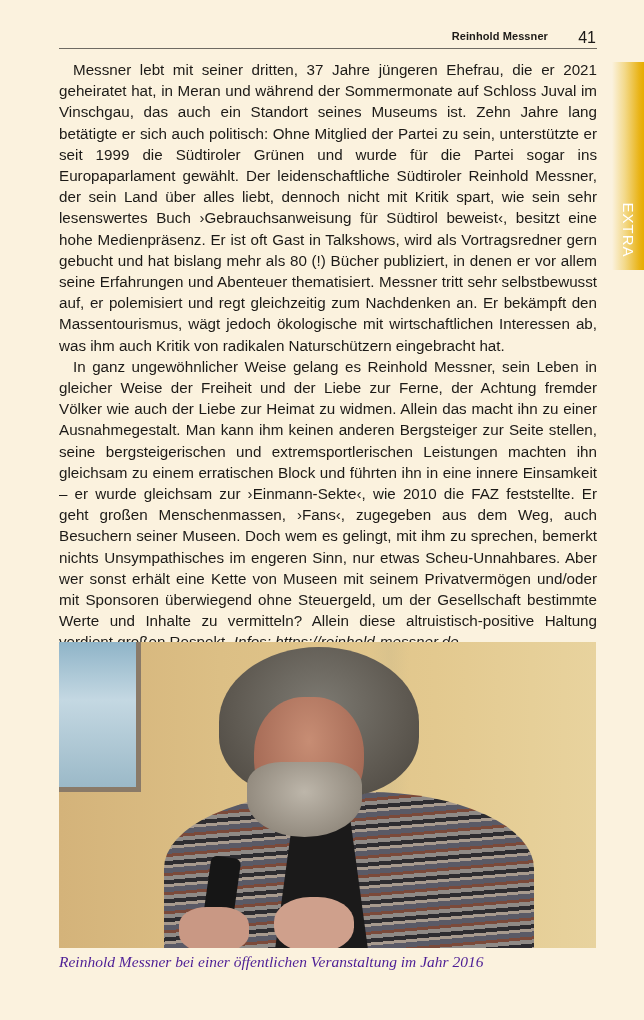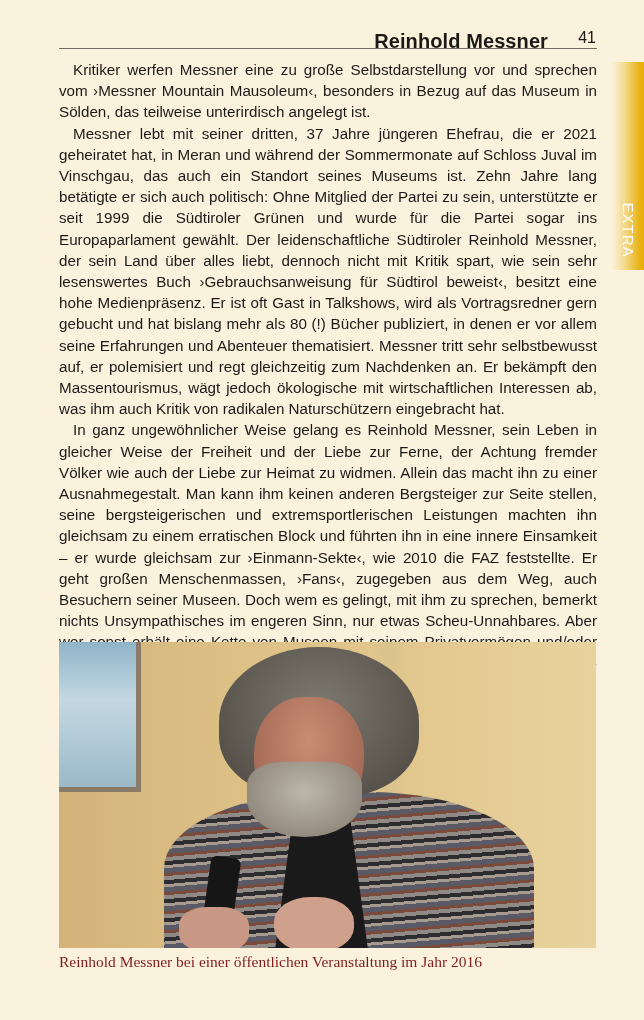--- a/index.html
+++ b/index.html
@@ -21,21 +21,21 @@
       top: 28px;
       width: 538px;
       height: 20px;
       border-bottom: 1px solid #6e6a62;
     }
     .running-head .title {
       position: absolute;
       right: 49px;
       top: 2px;
       font-weight: bold;
-      font-size: 20px;
+      font-size: 11px;
       letter-spacing: 0.1px;
     }
     .running-head .pagenum {
       position: absolute;
       right: 1px;
       top: 1px;
       font-size: 16px;
     }
     .extra-tab {
       position: absolute;
@@ -174,38 +174,38 @@
       width: 80px;
       height: 55px;
       border-radius: 45%;
       background: #cfa08c;
     }
     .caption {
       position: absolute;
       left: 59px;
       top: 953px;
       font-family: "Liberation Serif", "DejaVu Serif", serif;
+      font-style: italic;
       font-size: 15.5px;
-      color: #7f1d1d;
+      color: #4c1d95;
     }
   </style>
 </head>
 <body>
 
 <div class="running-head">
   <span class="title">Reinhold Messner</span>
   <span class="pagenum">41</span>
 </div>
 
 <div class="extra-tab">
   <span class="label">EXTRA</span>
 </div>
 
 <div class="body-text">
-  <p><span>Kritiker werfen Messner eine zu große Selbstdarstellung vor und sprechen vom ›Messner Mountain Mausoleum‹, besonders in Bezug auf das Museum in Sölden, das teilweise unterirdisch angelegt ist.</span></p>
   <p><span>Messner lebt mit seiner dritten, 37 Jahre jüngeren Ehefrau, die er 2021 geheira­tet hat, in Meran und während der Sommermonate auf Schloss Juval im Vinschgau, das auch ein Standort seines Museums ist. Zehn Jahre lang betätigte er sich auch politisch: Ohne Mitglied der Partei zu sein, unterstützte er seit 1999 die Südtiroler Grünen und wurde für die Partei sogar ins Europaparlament gewählt. Der leiden­schaftliche Südtiroler Reinhold Messner, der sein Land über alles liebt, dennoch nicht mit Kritik spart, wie sein sehr lesenswertes Buch ›Gebrauchsanweisung für Südtirol beweist‹, besitzt eine hohe Medienpräsenz. Er ist oft Gast in Talkshows, wird als Vortragsredner gern gebucht und hat bislang mehr als 80 (!) Bücher publiziert, in denen er vor allem seine Erfahrungen und Abenteuer thematisiert. Messner tritt sehr selbstbewusst auf, er polemisiert und regt gleichzeitig zum Nachdenken an. Er bekämpft den Massentourismus, wägt jedoch ökologische mit wirtschaftlichen Interessen ab, was ihm auch Kritik von radikalen Naturschützern eingebracht hat.</span></p>
   <p><span>In ganz ungewöhnlicher Weise gelang es Reinhold Messner, sein Leben in glei­cher Weise der Freiheit und der Liebe zur Ferne, der Achtung fremder Völker wie auch der Liebe zur Heimat zu widmen. Allein das macht ihn zu einer Ausnahme­gestalt. Man kann ihm keinen anderen Bergsteiger zur Seite stellen, seine bergstei­gerischen und extremsportlerischen Leistungen machten ihn gleichsam zu einem erratischen Block und führten ihn in eine innere Einsamkeit – er wurde gleichsam zur ›Einmann-Sekte‹, wie 2010 die FAZ feststellte. Er geht großen Menschenmas­sen, ›Fans‹, zugegeben aus dem Weg, auch Besuchern seiner Museen. Doch wem es gelingt, mit ihm zu sprechen, bemerkt nichts Unsympathisches im engeren Sinn, nur etwas Scheu-Unnahbares. Aber wer sonst erhält eine Kette von Museen mit seinem Privatvermögen und/oder mit Sponsoren überwiegend ohne Steuergeld, um der Gesellschaft bestimmte Werte und Inhalte zu vermitteln? Allein diese altruis­tisch-positive Haltung verdient großen Respekt.</span> <span class="infos">Infos: https://reinhold-messner.de</span></p>
 </div>
 
 <div class="photo" role="img" aria-label="Portrait of Reinhold Messner speaking into a microphone, wearing a striped knit cardigan over a black shirt">
   <div class="frame"></div>
   <div class="wall-shadow"></div>
   <div class="sweater"></div>
   <div class="shirt"></div>
   <div class="hair"></div>

